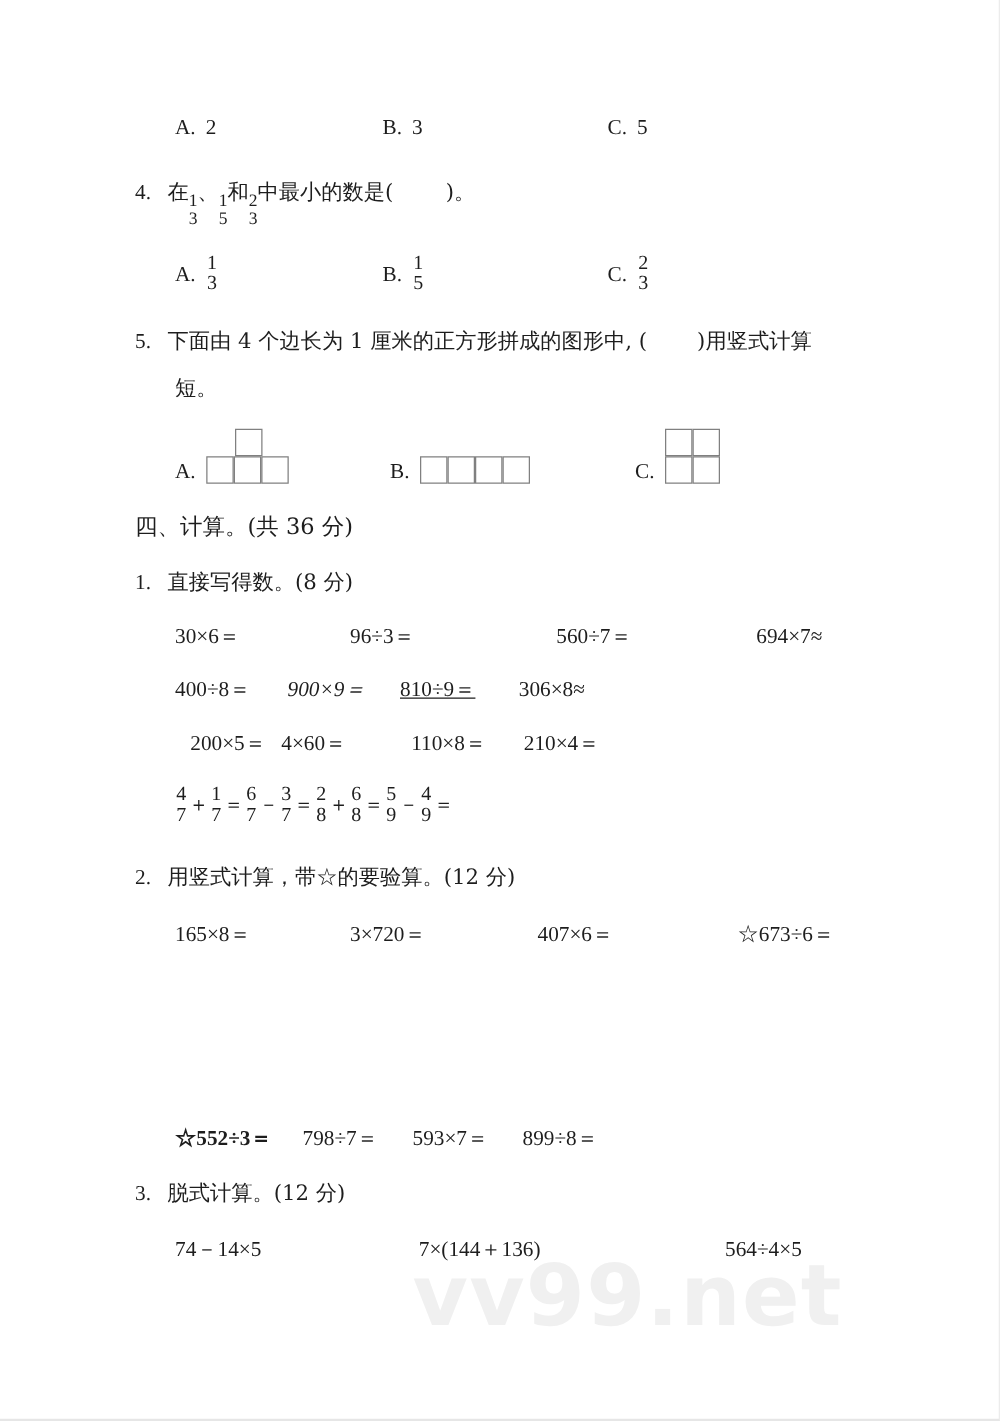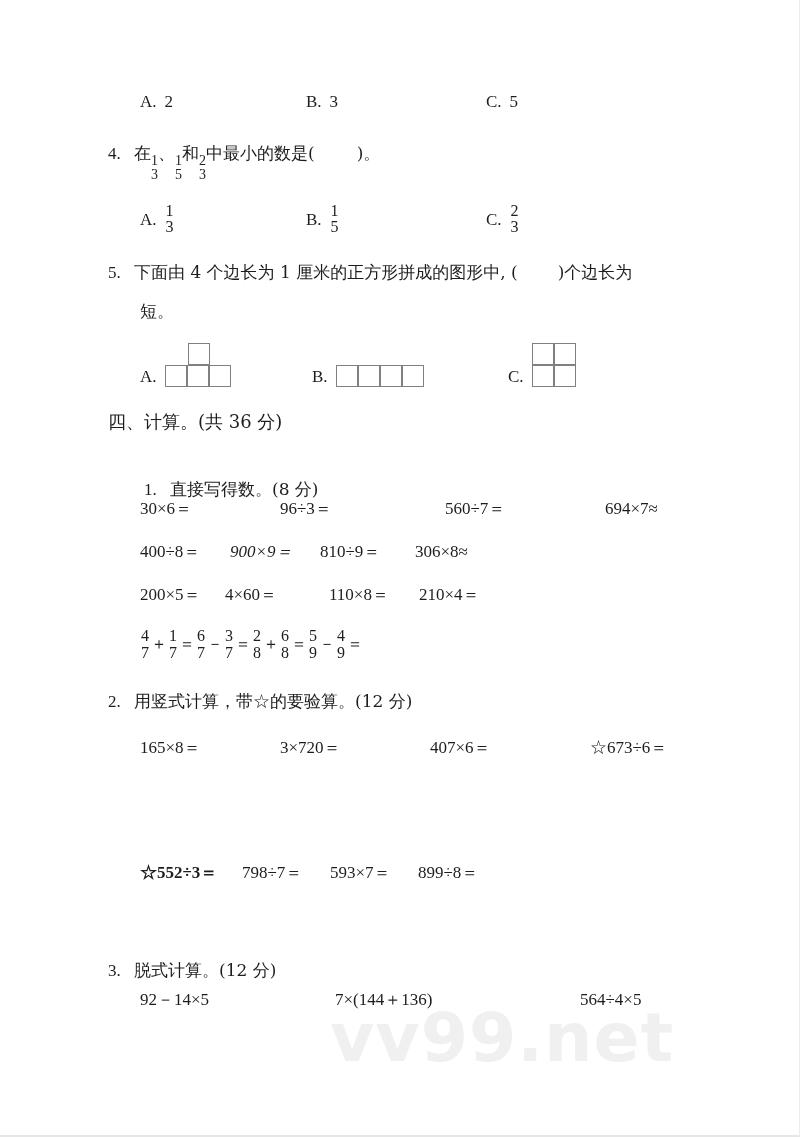--- a/index.html
+++ b/index.html
@@ -209,21 +209,21 @@
       <div class="choice">
         <span class="lbl">C.</span>
         <span class="frac big">
           <span class="n">2</span>
             <span class="d">3</span>
         </span>
       </div>
     </div>
 
     <div class="row" style="left:108px; top:264px;">
-      <span class="qnum">5.</span><span class="cn">下面由 4 个边长为 1 厘米的正方形拼成的图形中, (</span><span style="display:inline-block;width:40px;"></span><span class="cn">)个边长为</span>
+      <span class="qnum">5.</span><span class="cn">下面由 4 个边长为 1 厘米的正方形拼成的图形中, (</span><span style="display:inline-block;width:40px;"></span><span class="cn">)用竖式计算</span>
     </div>
     <div class="row cn" style="left:140px; top:303px;">短。</div>
 
     <div class="shapes-row" style="top:333px;">
 
       <div class="shape-item" style="left:0px;">
         <span class="lbl">A.</span>
         <span class="cellgrid" style="width:68px;height:46px;">
           <span class="cell" style="left:23px; top:0px;"></span>
           <span class="cell" style="left:0px;  top:22px;"></span>
@@ -248,34 +248,34 @@
           <span class="cell" style="left:0px;  top:0px;"></span>
           <span class="cell" style="left:22px; top:0px;"></span>
           <span class="cell" style="left:0px;  top:22px;"></span>
           <span class="cell" style="left:22px; top:22px;"></span>
         </span>
       </div>
     </div>
 
     <div class="row cn" style="left:108px; top:413px; font-size:18px;">四、计算。(共 36 分)</div>
 
-    <div class="row" style="left:108px; top:481px;margin-left:36px;">
+    <div class="row" style="left:108px; top:457px;">
       <span class="qnum">1.</span><span class="cn">直接写得数。(8 分)</span>
     </div>
 
     <div class="exprs" style="left:140px; top:497px;">
       <span class="item num" style="width:140px;">30×6＝</span><span class="item num" style="width:165px;">96÷3＝</span><span class="item num" style="width:160px;">560÷7＝</span><span class="item num">694×7≈</span>
     </div>
 
     <div class="exprs" style="left:140px; top:540px;">
-      <span class="item num" style="width:90px;">400÷8＝</span><span class="item num" style="width:90px;font-style:italic;">900×9＝</span><span class="item num" style="width:95px;">810÷9＝</span><span class="item num">306×8≈</span>
+      <span class="item num" style="width:90px;">400÷8＝</span><span class="item num" style="width:90px;font-style:italic;">900×9＝</span><span class="item num" style="width:95px;text-decoration:underline;">810÷9＝</span><span class="item num">306×8≈</span>
     </div>
 
     <div class="exprs" style="left:140px; top:583px;">
-      <span class="item num" style="width:85px;">200×5＝</span><span class="item num" style="width:80px;">4×60＝</span><span class="item num" style="width:90px;margin-left:24px;">110×8＝</span><span class="item num">210×4＝</span>
+      <span class="item num" style="width:85px;text-align:center;">200×5＝</span><span class="item num" style="width:80px;">4×60＝</span><span class="item num" style="width:90px;margin-left:24px;">110×8＝</span><span class="item num">210×4＝</span>
     </div>
 
     <div class="frac-exp" style="top:628px;">
       <span class="fr">
           <span>4</span>
           <span>7</span>
         </span>
         <span class="op">＋</span>
         <span class="fr">
           <span>1</span>
@@ -316,25 +316,25 @@
 
     <div class="row" style="left:108px; top:693px;">
       <span class="qnum">2.</span><span class="cn">用竖式计算，带☆的要验算。(12 分)</span>
     </div>
 
     <div class="exprs" style="left:140px; top:736px;">
       <span class="item num" style="width:140px;">165×8＝</span><span class="item num" style="width:150px;">3×720＝</span><span class="item num" style="width:160px;">407×6＝</span><span class="item num">☆673÷6＝</span>
     </div>
 
     <div class="exprs" style="left:140px; top:861px;">
-      <span class="item num" style="width:102px;font-weight:bold;">☆552÷3＝</span><span class="item num" style="width:88px;">798÷7＝</span><span class="item num" style="width:88px;">593×7＝</span><span class="item num">899÷8＝</span>
-    </div>
-
-    <div class="row" style="left:108px; top:946px;margin-top:16px;">
+      <span class="item num" style="width:102px;font-weight:bold;">☆552÷3＝</span><span class="item num" style="width:88px;">798÷7＝</span><span class="item num" style="width:88px;margin-top:38px;">593×7＝</span><span class="item num">899÷8＝</span>
+    </div>
+
+    <div class="row" style="left:108px; top:946px;">
       <span class="qnum">3.</span><span class="cn">脱式计算。(12 分)</span>
     </div>
 
     <div class="exprs" style="left:140px; top:988px;">
-      <span class="item num" style="width:195px;">92－14×5</span><span class="item num" style="width:245px;">7×(144＋136)</span><span class="item num">564÷4×5</span>
+      <span class="item num" style="width:195px;">74－14×5</span><span class="item num" style="width:245px;">7×(144＋136)</span><span class="item num">564÷4×5</span>
     </div>
 
   </div>
 </div>
 
 </body></html>

